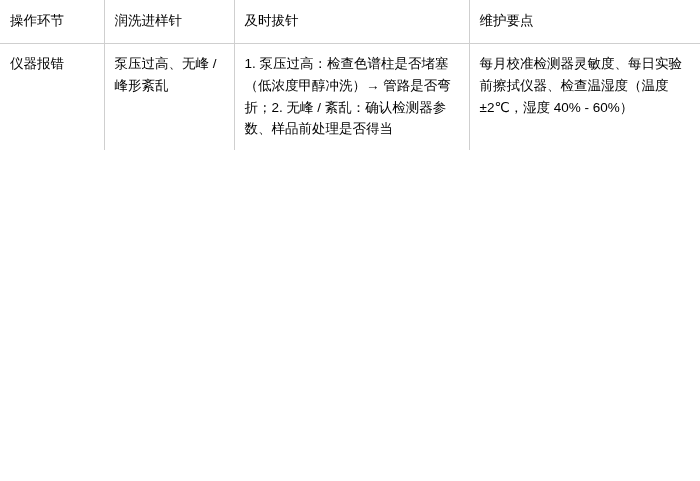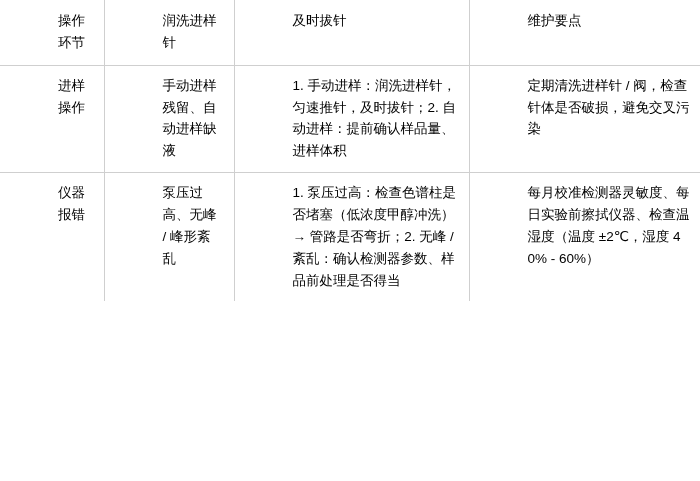--- a/index.html
+++ b/index.html
@@ -44,21 +44,20 @@
     padding-top: 10px;
     padding-bottom: 11px;
     font-weight: normal;
   }
   table.guide-table tbody tr:last-child td {
     border-bottom: none;
   }
   .cell-text {
     display: block;
     white-space: pre-wrap;
-    margin-left: 48px;
   }
 </style>
 </head>
 <body>
 
 <table class="guide-table">
   <colgroup>
     <col class="c0">
       <col class="c1">
       <col class="c2">
@@ -76,34 +75,20 @@
           <span class="cell-text">及时拔针</span>
         </th>
       <th>
           <span class="cell-text">维护要点</span>
         </th>
     </tr>
   </thead>
   <tbody>
     <tr>
       <td>
-          <span class="cell-text">进样操作</span>
-        </td>
-      <td>
-          <span class="cell-text">手动进样残留、自动进样缺液</span>
-        </td>
-      <td>
-          <span class="cell-text">1. 手动进样：润洗进样针，匀速推针，及时拔针；2. 自动进样：提前确认样品量、进样体积</span>
-        </td>
-      <td>
-          <span class="cell-text">定期清洗进样针 / 阀，检查针体是否破损，避免交叉污染</span>
-        </td>
-    </tr>
-    <tr>
-      <td>
           <span class="cell-text">仪器报错</span>
         </td>
       <td>
           <span class="cell-text">泵压过高、无峰 / 峰形紊乱</span>
         </td>
       <td>
           <span class="cell-text">1. 泵压过高：检查色谱柱是否堵塞（低浓度甲醇冲洗）→ 管路是否弯折；2. 无峰 / 紊乱：确认检测器参数、样品前处理是否得当</span>
         </td>
       <td>
           <span class="cell-text">每月校准检测器灵敏度、每日实验前擦拭仪器、检查温湿度（温度 ±2℃，湿度 40% - 60%）</span>

